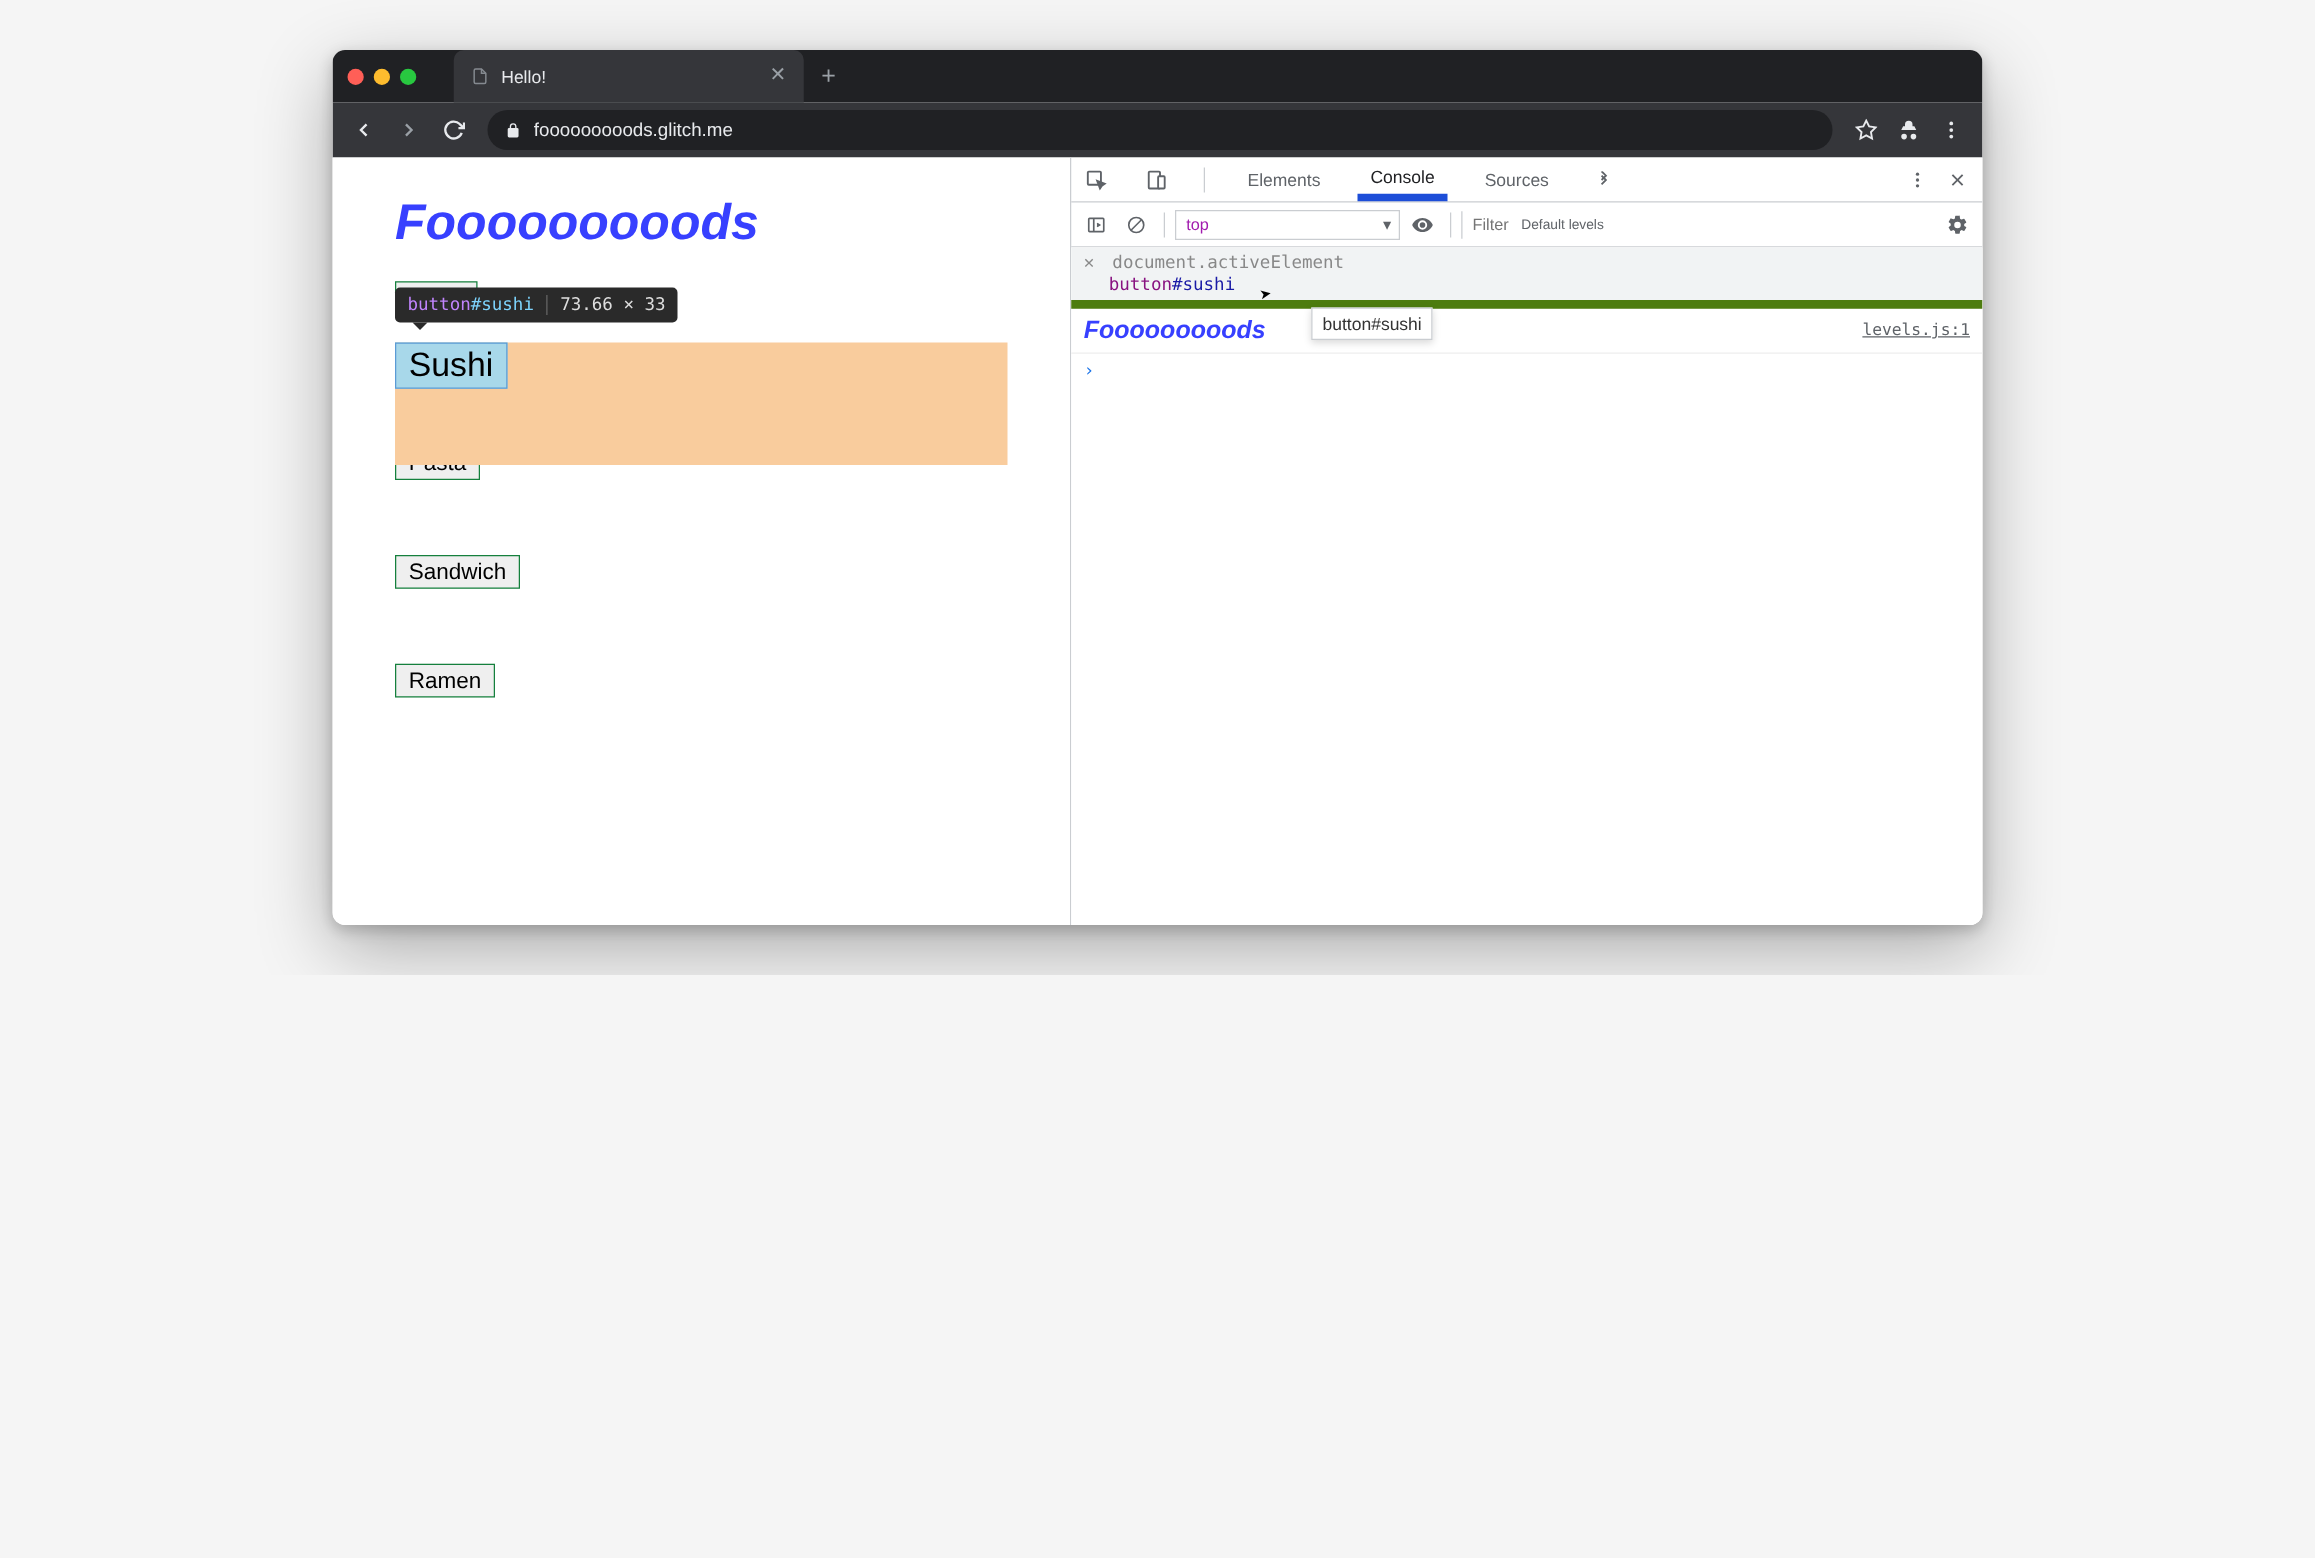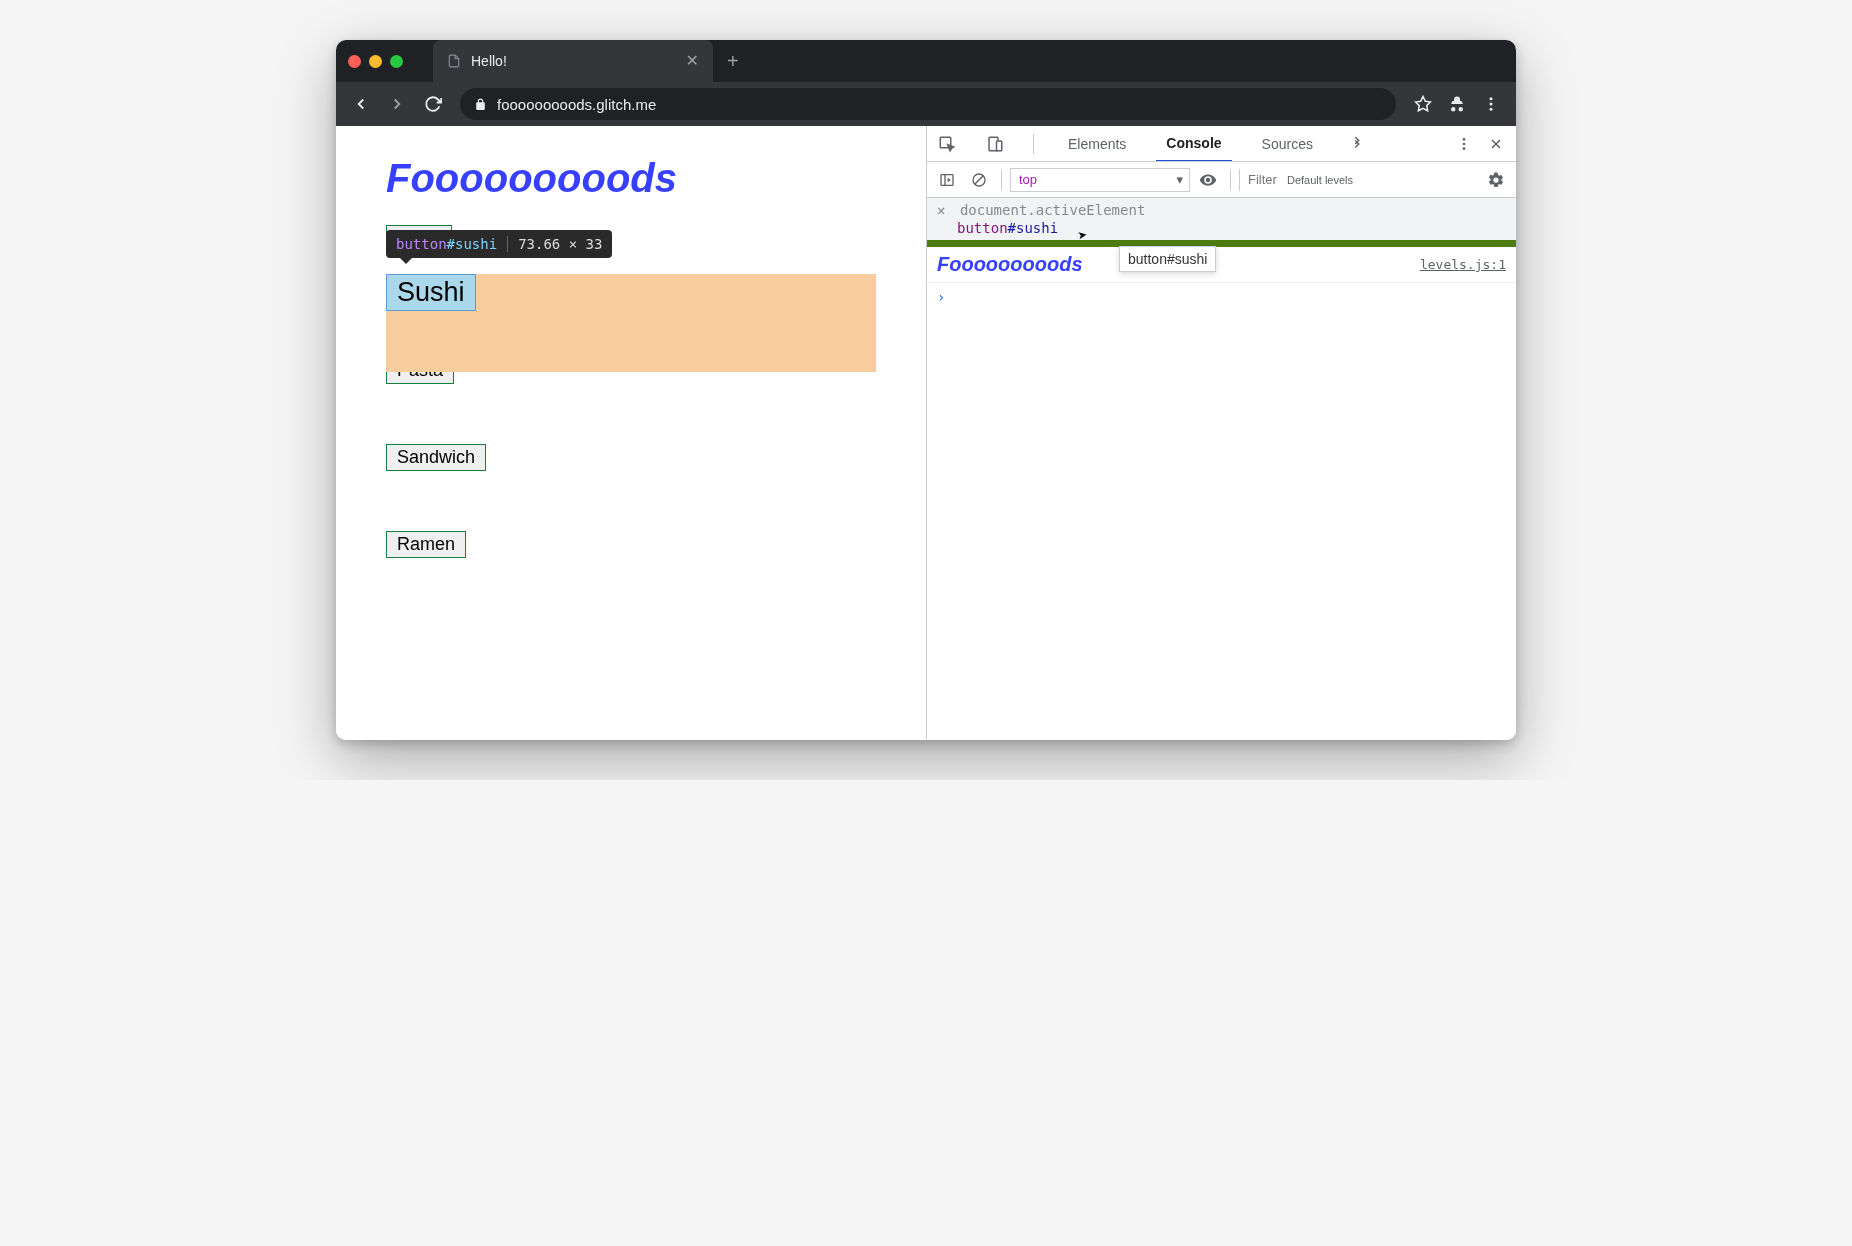--- a/index.html
+++ b/index.html
@@ -3,21 +3,21 @@
 <meta charset="utf-8">
 <style>
   * { box-sizing: border-box; }
   body {
     margin: 0;
     padding: 40px;
     background: #f5f5f5;
     font-family: -apple-system, BlinkMacSystemFont, "Segoe UI", Arial, sans-serif;
   }
   .window {
-    width: 1180px;
+    width: 1320px;
     margin: 0 auto;
     background: #fff;
     border-radius: 10px;
     box-shadow: 0 20px 60px rgba(0,0,0,0.3), 0 4px 12px rgba(0,0,0,0.2);
     overflow: hidden;
   }
   
   .titlebar {
     background: #202124;
     height: 42px;
@@ -126,21 +126,21 @@
     color:#333;
   }
   .dt-tabs{
     display:flex;align-items:center;
     border-bottom:1px solid #cacdd1;
     height:36px;padding:0 6px;gap:20px;
   }
   .dt-iconbtn{width:28px;height:28px;display:flex;align-items:center;justify-content:center;color:#5f6368;}
   .dt-sep{width:1px;height:20px;background:#cacdd1;margin:0 4px;}
   .dt-tab{padding:0 10px;height:100%;display:flex;align-items:center;color:#5f6368;cursor:pointer;}
-  .dt-tab.active{color:#1a73e8;border-bottom:1px solid #1d4ed8;font-weight:700;color:#202124;}
+  .dt-tab.active{color:#1a73e8;border-bottom:6px solid #1d4ed8;font-weight:400;color:#202124;}
   .dt-tab.active{color:#202124;}
   .dt-more{margin-left:auto;display:flex;gap:4px;}
   .dt-toolbar{
     display:flex;align-items:center;height:36px;
     border-bottom:1px solid #cacdd1;padding:0 6px;gap:4px;
   }
   .dt-select{
     border:1px solid #cacdd1;background:#fff;height:24px;
     padding:0 22px 0 8px;color:#a21caf;font-size:13px;
     position:relative;display:flex;align-items:center;min-width:180px;

